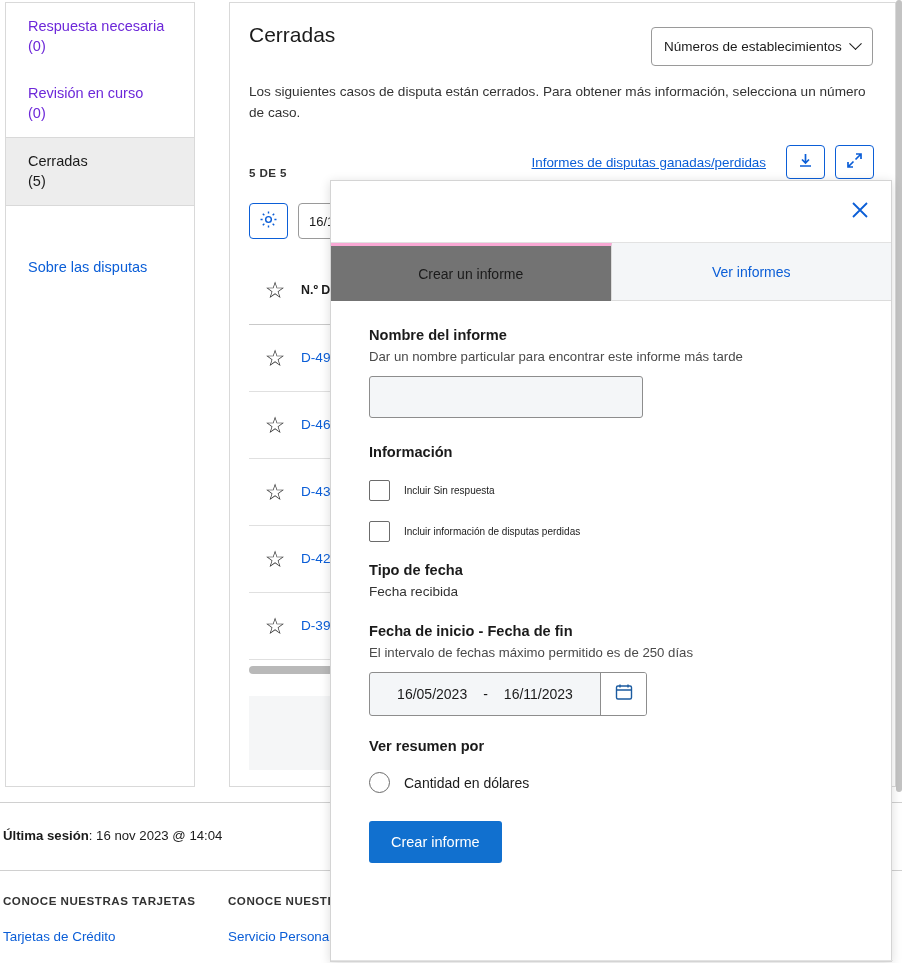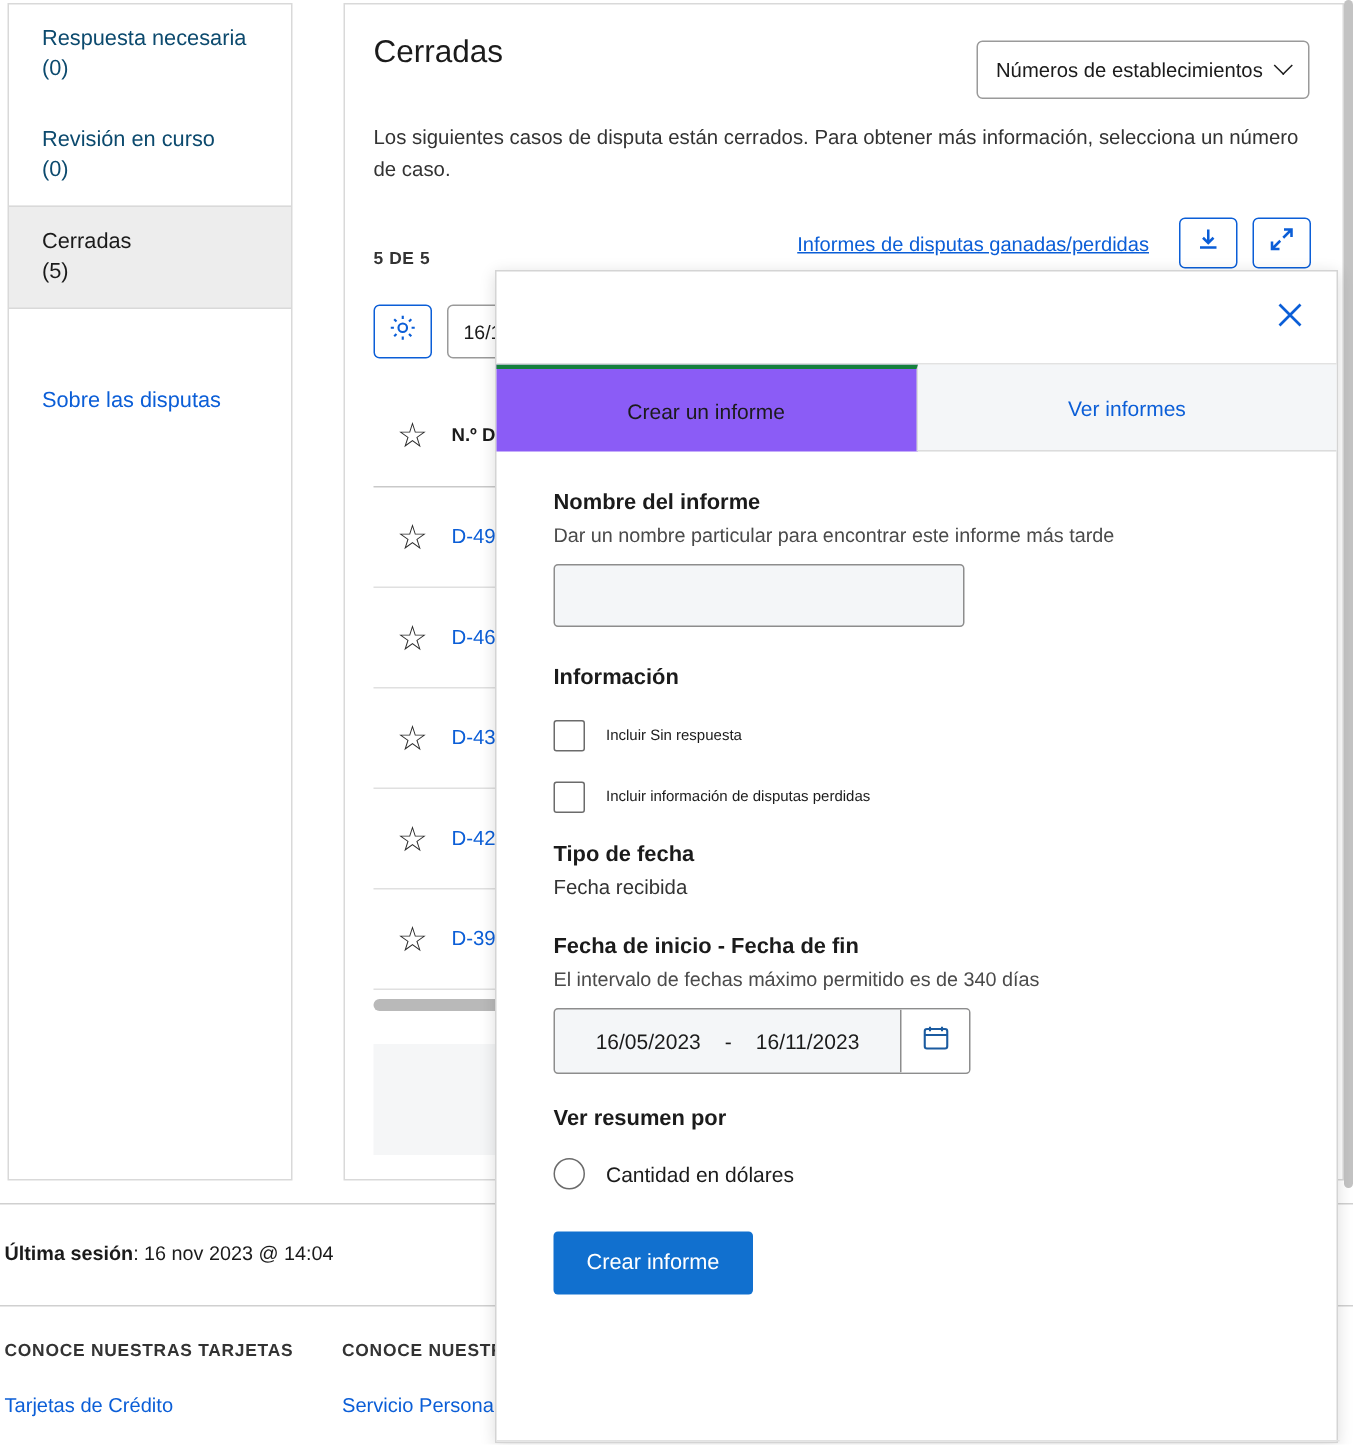--- a/index.html
+++ b/index.html
@@ -22,21 +22,21 @@
     position: absolute;
     left: 5px; top: 2px;
     width: 190px; height: 785px;
     background: #ffffff;
     border: 1px solid #d9d9d9;
   }
   .side-item {
     padding: 14px 18px 14px 22px;
     font-size: 14.5px;
     line-height: 1.35;
-    color: #0c4a6e;
+    color: #6d28d9;
     cursor: pointer;
   }
   .side-item .count { display: block; }
   .side-item.active {
     background: #ededed;
     color: #1b1b1b;
     border-top: 1px solid #d9d9d9;
     border-bottom: 1px solid #d9d9d9;
   }
   .side-item.plain { color: #0b5ed7; }
@@ -240,23 +240,23 @@
   .tab {
     flex: 1;
     display: flex; align-items: center; justify-content: center;
     font-size: 14px;
     color: #0b5ed7;
     background: #f4f6f8;
     border-bottom: 1px solid #dcdcdc;
     cursor: pointer;
   }
   .tab.active {
-    background: #8b5cf6;
+    background: #737373;
     color: #1b1b1b;
-    border-top: 3px solid #15803d;
+    border-top: 3px solid #f9a8d4;
     border-bottom: none;
     border-right: 1px solid #dcdcdc;
   }
 
   .modal-body { padding: 26px 38px 0 38px; }
   .sec-title {
     font-size: 14.6px; font-weight: bold; color: #1b1b1b;
     margin: 0 0 6px 0;
   }
   .sec-sub {
@@ -486,21 +486,21 @@
       <div class="check-row">
         <div class="check-box"></div>
         <div class="check-label">Incluir información de disputas perdidas</div>
       </div>
 
       <div class="sec-title">Tipo de fecha</div>
       <div class="plain-text">Fecha recibida</div>
 
       <div style="height:18px"></div>
       <div class="sec-title">Fecha de inicio - Fecha de fin</div>
-      <div class="sec-sub">El intervalo de fechas máximo permitido es de 340 días</div>
+      <div class="sec-sub">El intervalo de fechas máximo permitido es de 250 días</div>
 
       <div class="date-field">
         <div class="dates">
           <span>16/05/2023</span>
           <span>-</span>
           <span>16/11/2023</span>
         </div>
         <div class="calbtn">
           <span>
             <svg width="20" height="20" viewBox="0 0 20 20" fill="none" stroke="#1b5ba0" stroke-width="1.4">

